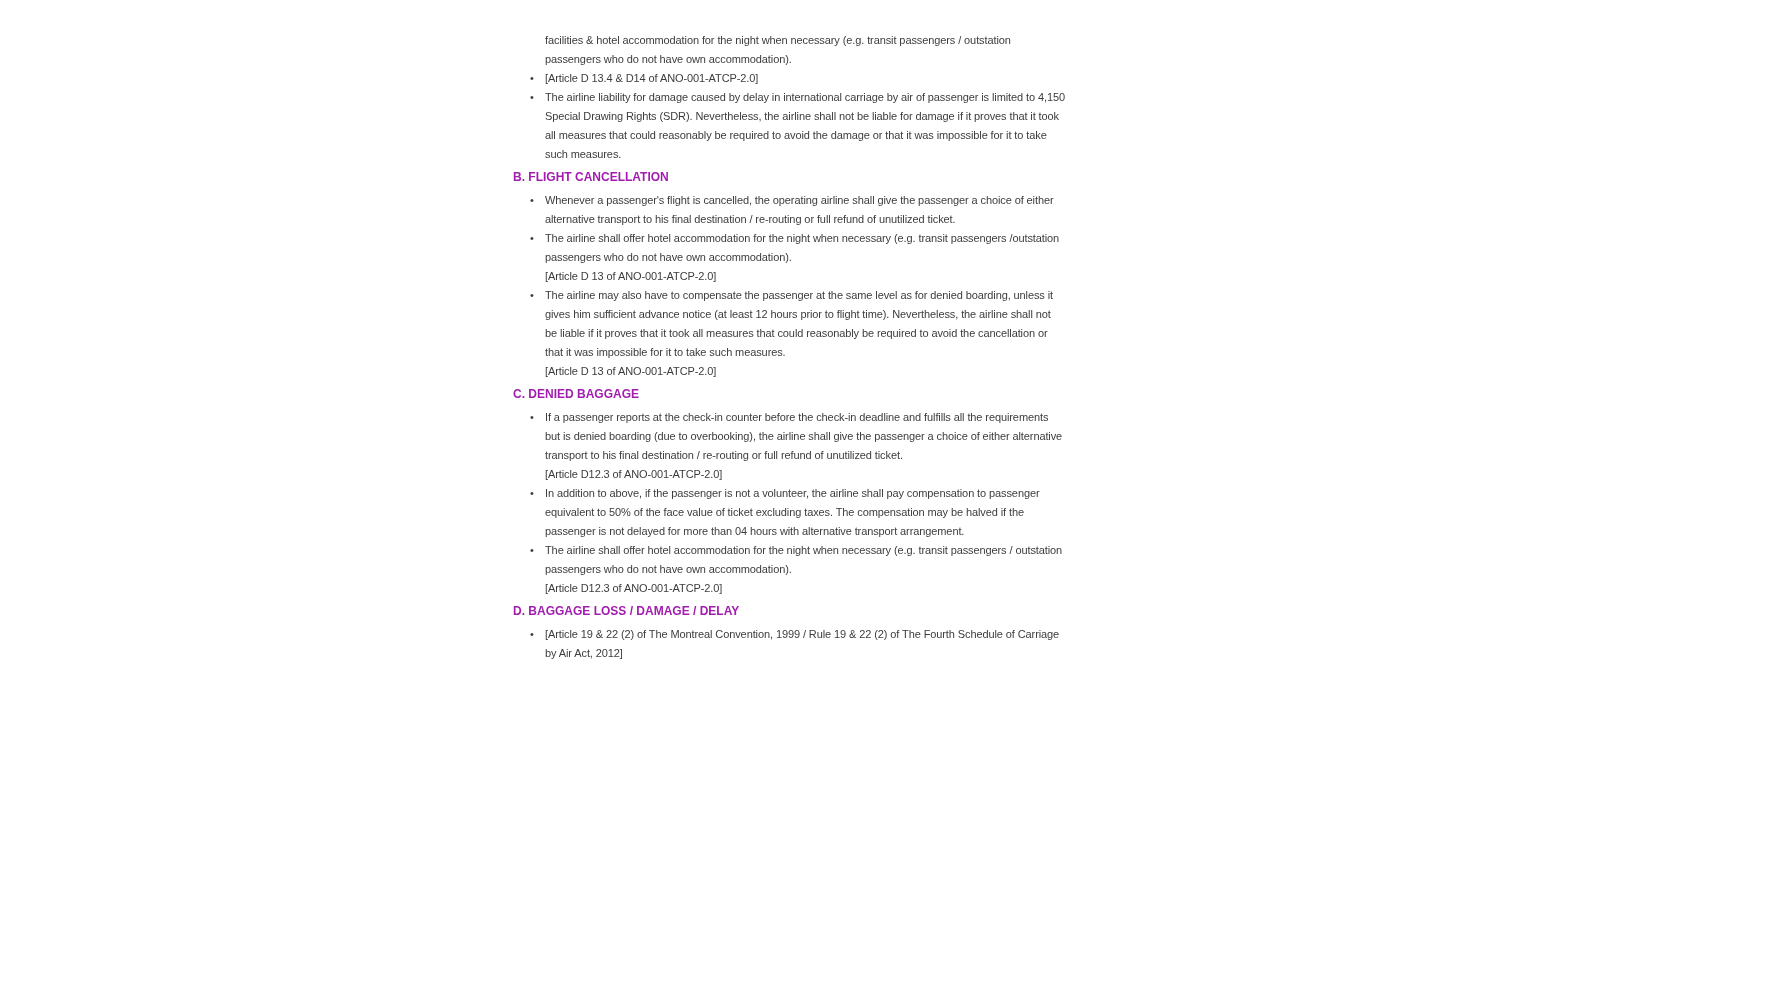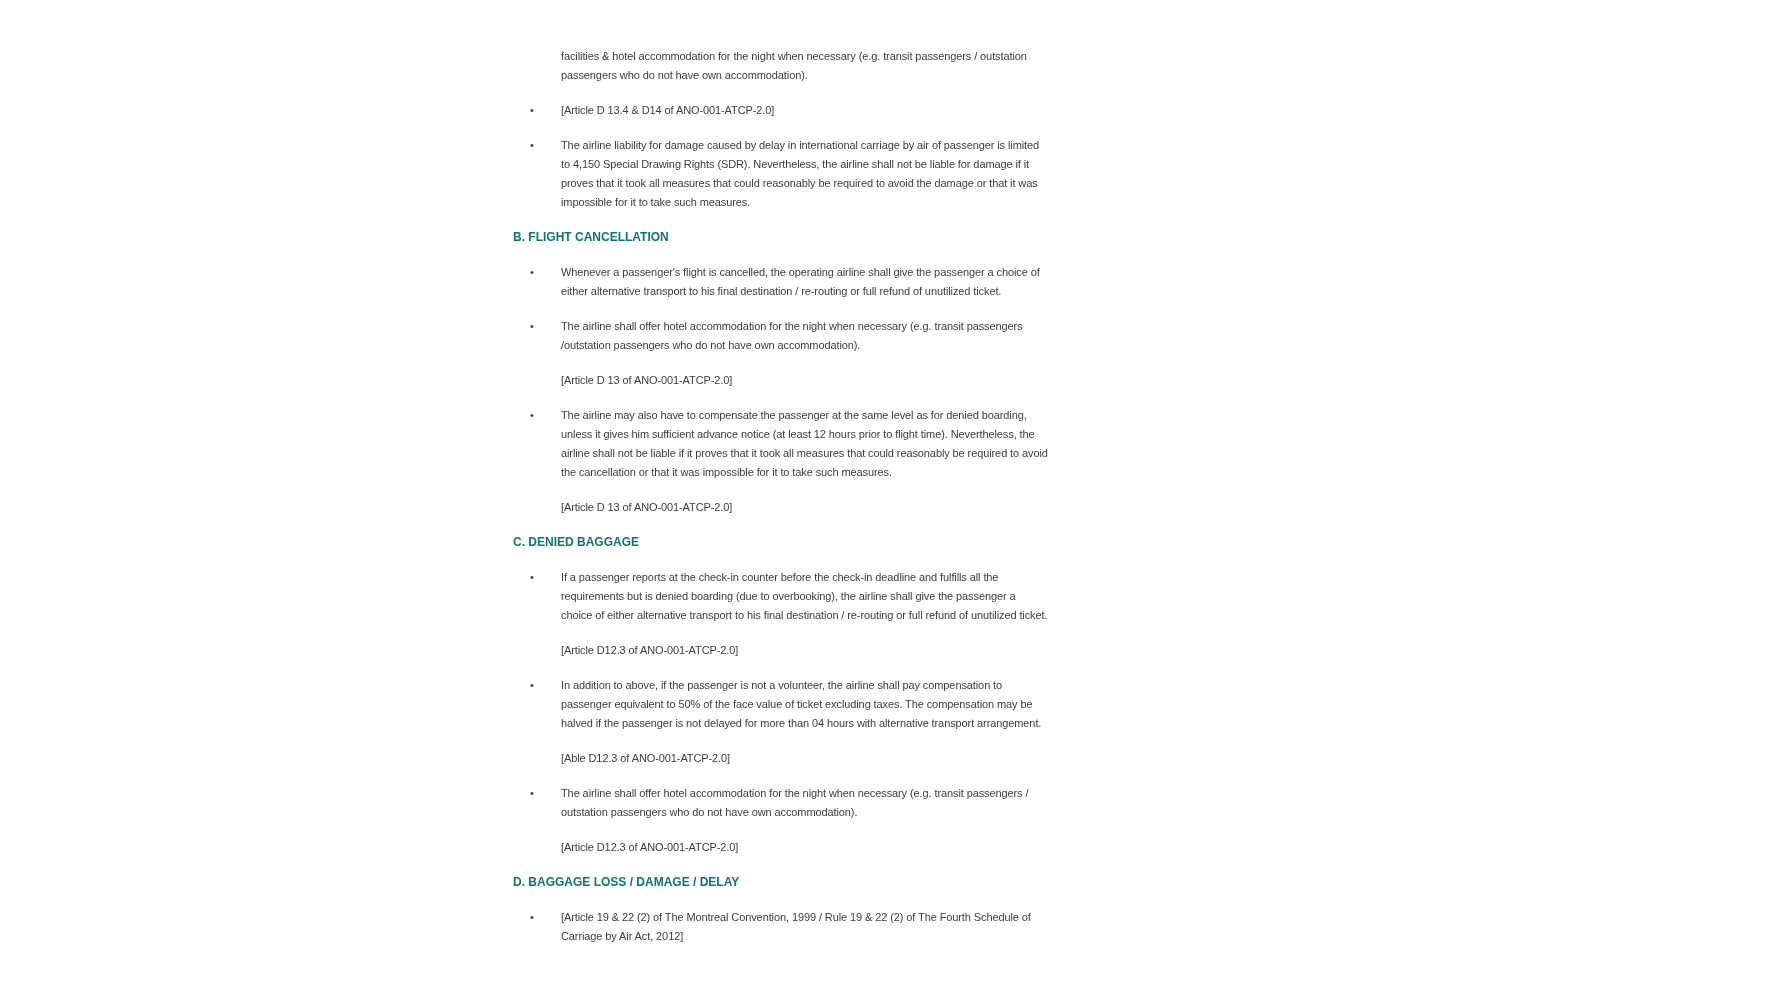--- a/index.html
+++ b/index.html
@@ -20,36 +20,36 @@
     left: 513px;
     top: 31px;
     width: 552px;
     color: #3c3c3c;
     font-size: 11px;
     line-height: 19px;
     letter-spacing: -0.1px;
   }
   .section-heading {
     font-weight: 700;
-    color: #0f766e;
+    color: #a21caf;
     font-size: 12px;
     letter-spacing: 0;
     margin: 4px 0 4px 0;
   }
   .item {
     position: relative;
     padding-left: 32px;
   }
   .bullet {
     position: absolute;
     left: 17px;
     top: 0;
     color: #3c3c3c;
   }
-  .item p { margin: 16px; }
+  .item p { margin: 0; }
 </style>
 </head>
 <body>
 
 <div class="page">
   <div class="doc">
 
     <section>
       <div class="item">
         <div class="item-body">
@@ -100,21 +100,20 @@
         <span class="bullet">•</span>
         <div class="item-body">
           <p>If a passenger reports at the check-in counter before the check-in deadline and fulfills all the requirements but is denied boarding (due to overbooking), the airline shall give the passenger a choice of either alternative transport to his final destination / re-routing or full refund of unutilized ticket.</p>
           <p>[Article D12.3 of ANO-001-ATCP-2.0]</p>
         </div>
       </div>
       <div class="item">
         <span class="bullet">•</span>
         <div class="item-body">
           <p>In addition to above, if the passenger is not a volunteer, the airline shall pay compensation to passenger equivalent to 50% of the face value of ticket excluding taxes. The compensation may be halved if the passenger is not delayed for more than 04 hours with alternative transport arrangement.</p>
-          <p>[Able D12.3 of ANO-001-ATCP-2.0]</p>
         </div>
       </div>
       <div class="item">
         <span class="bullet">•</span>
         <div class="item-body">
           <p>The airline shall offer hotel accommodation for the night when necessary (e.g. transit passengers / outstation passengers who do not have own accommodation).</p>
           <p>[Article D12.3 of ANO-001-ATCP-2.0]</p>
         </div>
       </div>
     </section>

